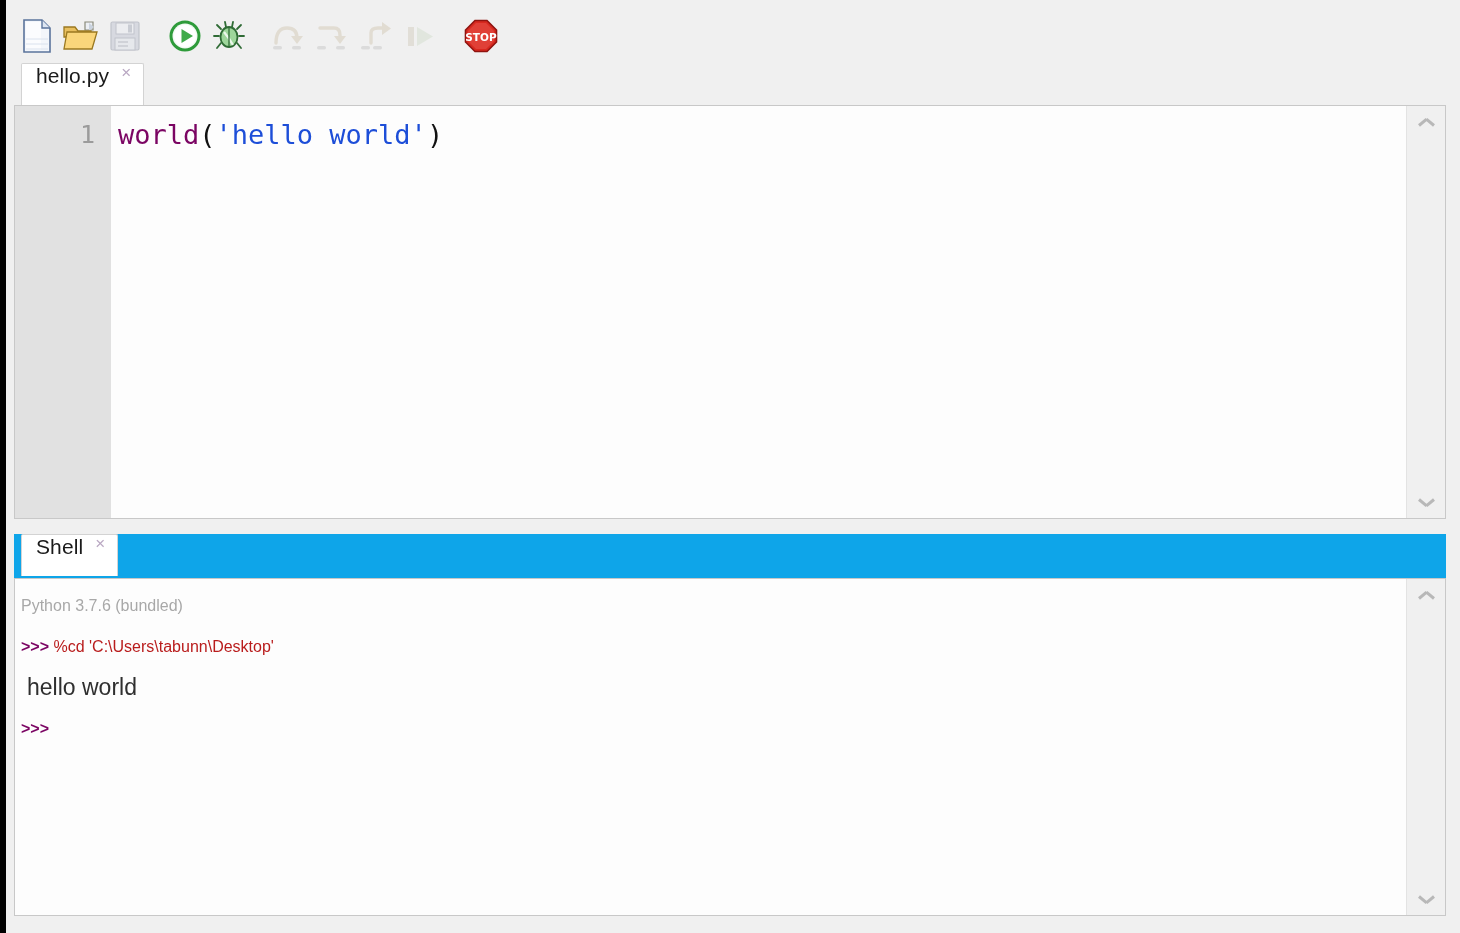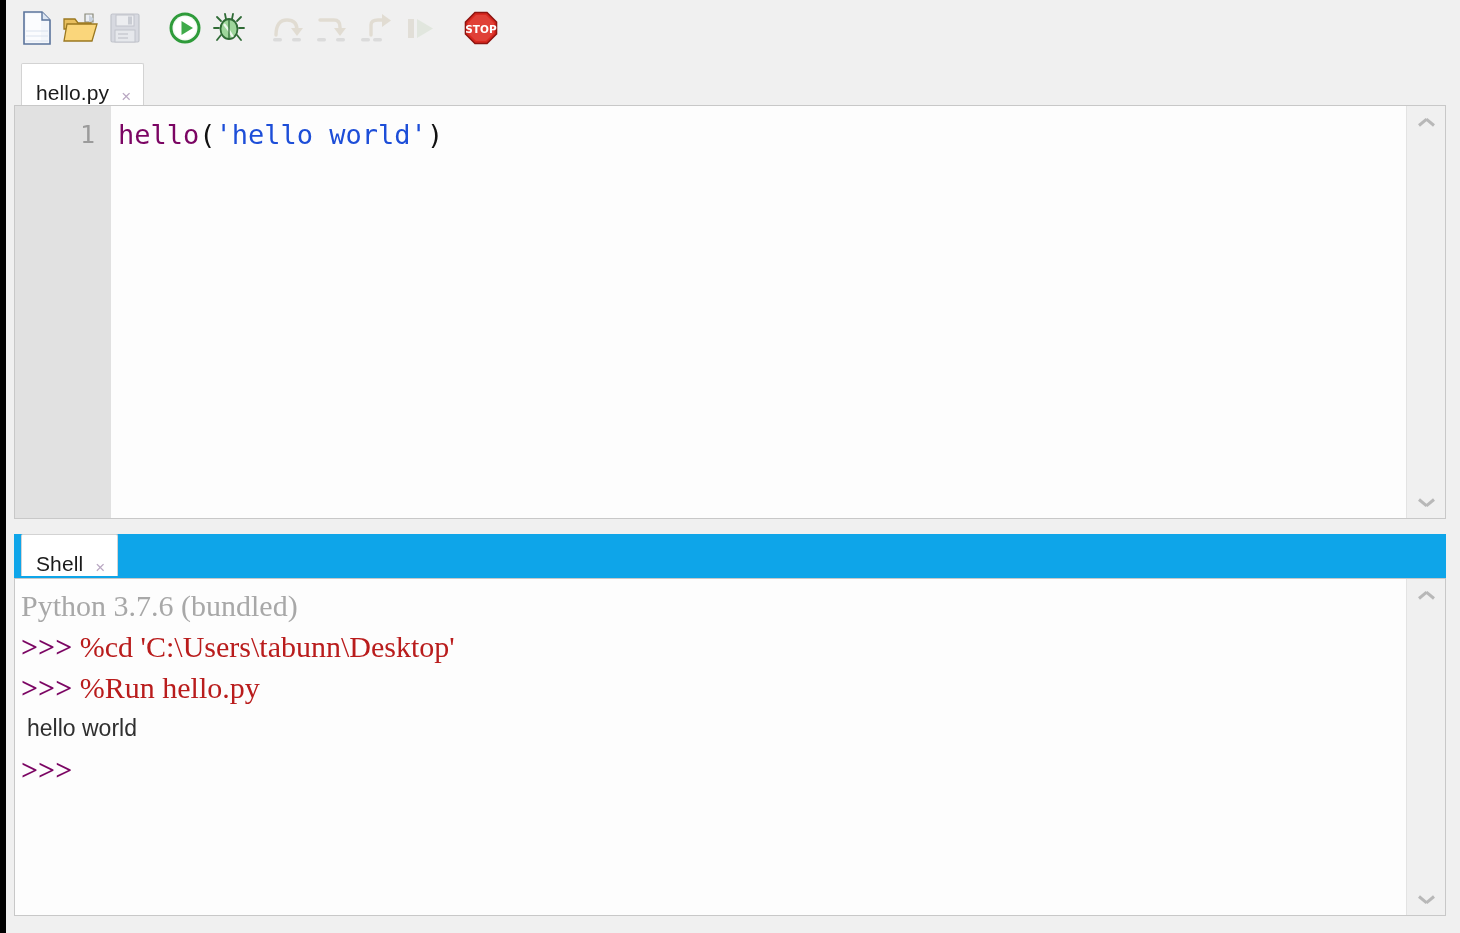--- a/index.html
+++ b/index.html
@@ -20,21 +20,21 @@
     position: absolute;
     left: 0; top: 0;
     width: 6px; height: 933px;
     background: #000000;
     z-index: 50;
   }
 
   
   .toolbar {
     position: absolute;
-    left: 6px; top: 0;
+    left: 6px; top: 8px;
     width: 1454px;
     height: 59px;
     background: #f0f0f0;
     display: flex;
     align-items: center;
     padding-left: 12px;
     box-sizing: border-box;
   }
   .tb-btn {
     width: 38px; height: 38px;
@@ -60,21 +60,21 @@
   }
   .tab {
     position: absolute;
     left: 7px; top: 0;
     height: 42px;
     background: #ffffff;
     border: 1px solid #d3d3d3;
     border-bottom: none;
     box-sizing: border-box;
     display: flex;
-    align-items: flex-end;
+    align-items: flex-start;
     padding: 0 12px 0 14px;
     border-radius: 2px 2px 0 0;
   }
   .tab-label {
     font-size: 21px;
     color: #1a1a1a;
     letter-spacing: 0.1px;
   }
   .tab-close {
     margin-left: 12px;
@@ -143,22 +143,22 @@
     box-sizing: border-box;
     display: flex;
   }
   .shellarea {
     flex: 1 1 auto;
     padding: 6px 0 0 6px;
     box-sizing: border-box;
     overflow: hidden;
   }
   .sh-line {
-    font-family: Liberation Serif, serif;
-    font-size: 30px;
+    font-family: Liberation Sans, sans-serif;
+    font-size: 16px;
     line-height: 41px;
     white-space: pre;
     color: #a8a8a8;
   }
   .sh-prompt { color: #7b0563; font-weight: bold; }
   .sh-cmd { color: #b91c1c; }
   .sh-out {
     font-family: Liberation Sans, sans-serif;
     font-size: 23px;
     line-height: 41px;
@@ -343,21 +343,21 @@
       <span class="tab-close">×</span>
     </div>
   </div>
 
   <div class="text-frame">
     <div class="gutter">
       <div class="gutter-line">1</div>
     </div>
 
     <div class="codearea">
-      <div class="code-line"><span class="tok-func">hello</span><span class="tok-punct">(</span><span class="tok-str">'hello world'</span><span class="tok-punct">)</span></div>
+      <div class="code-line"><span class="tok-func">world</span><span class="tok-punct">(</span><span class="tok-str">'hello world'</span><span class="tok-punct">)</span></div>
     </div>
 
     <div class="vscroll">
       <div class="vs-arrow up">
         <span class="chev up"></span>
       </div>
       <div class="vs-arrow down">
         <span class="chev down"></span>
       </div>
     </div>
@@ -373,21 +373,20 @@
     </div>
   </div>
 
   <div class="shell-text-frame">
     <div class="shellarea">
 
       <div class="sh-line"><span>Python 3.7.6 (bundled)</span></div>
 
       <div class="sh-line"><span class="sh-prompt">&gt;&gt;&gt;</span><span class="sh-cmd"> %cd 'C:\Users\tabunn\Desktop'</span></div>
 
-      <div class="sh-line"><span class="sh-prompt">&gt;&gt;&gt;</span><span class="sh-cmd"> %Run hello.py</span></div>
 
       <div class="sh-out">hello world</div>
 
       <div class="sh-line"><span class="sh-prompt">&gt;&gt;&gt;</span><span class="sh-cmd"></span></div>
 
     </div>
 
     <div class="vscroll">
       <div class="vs-arrow up">
         <span class="chev up"></span>

